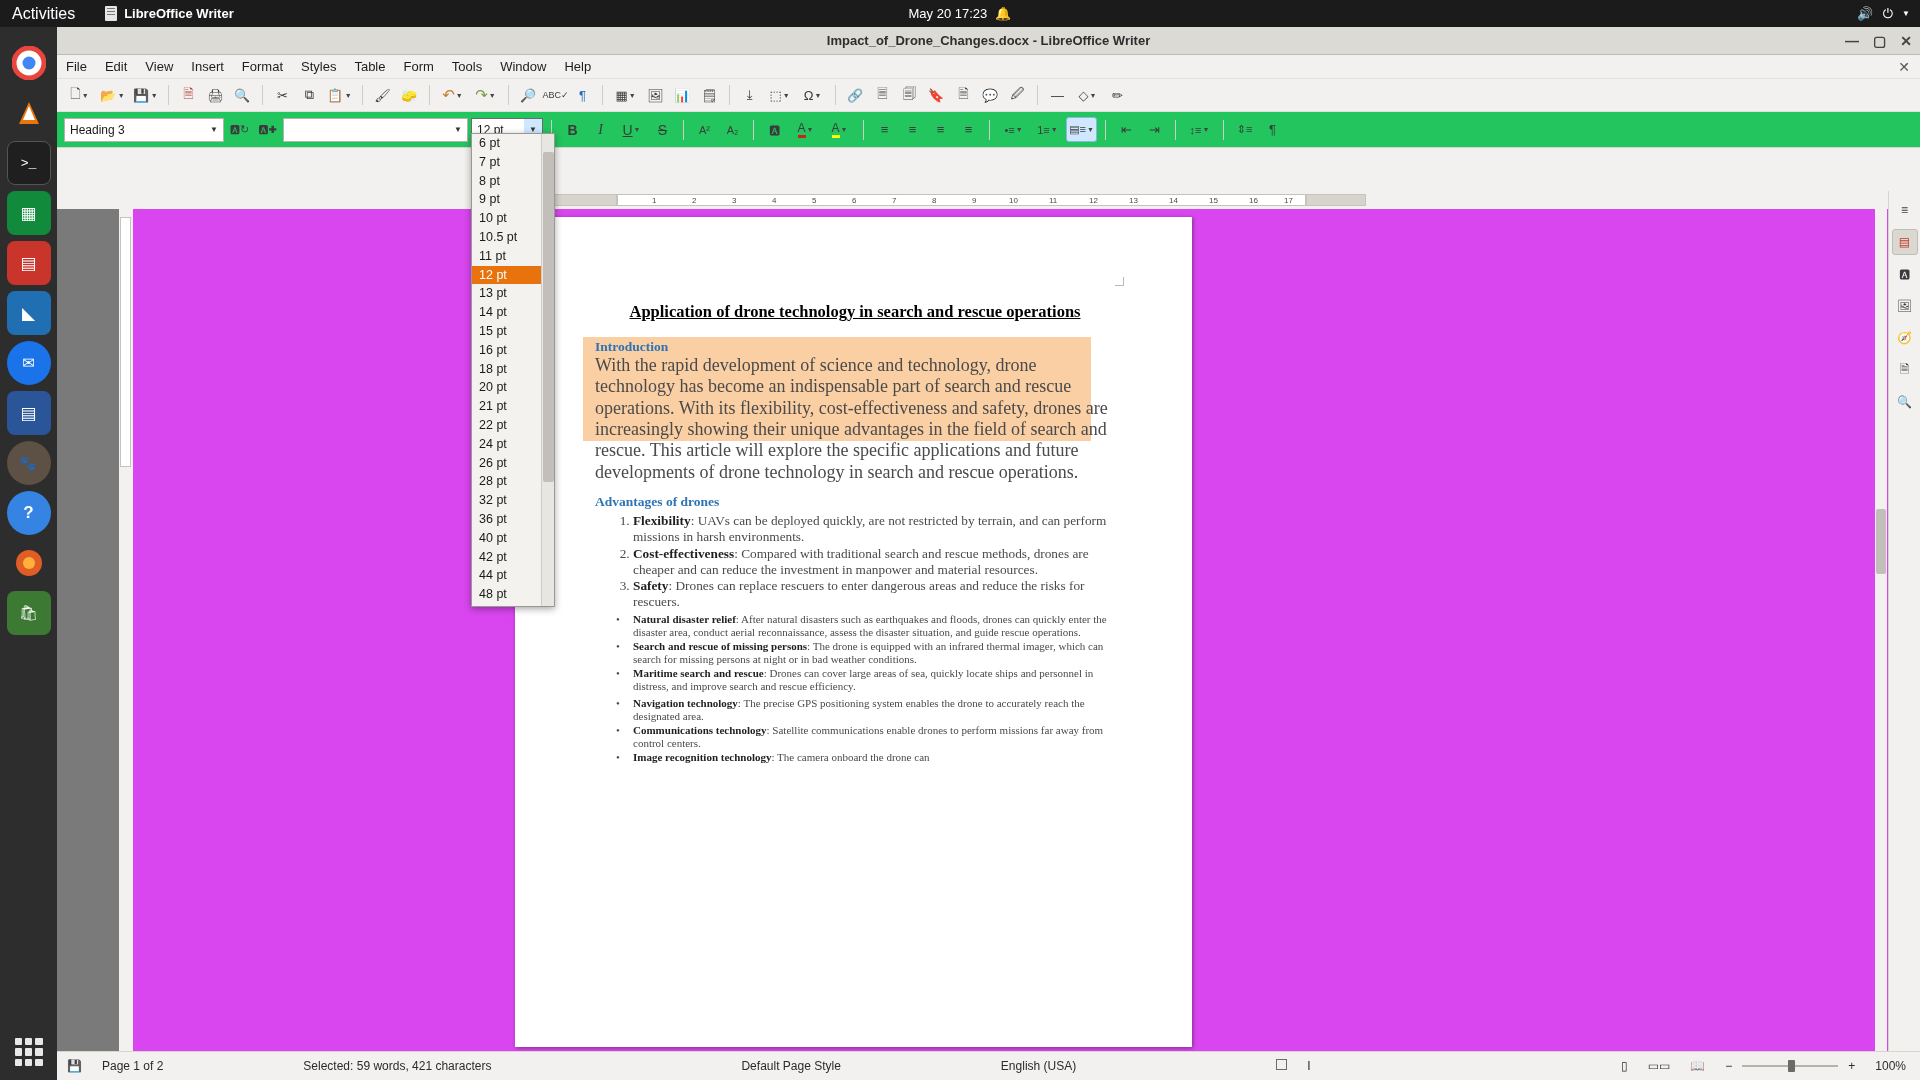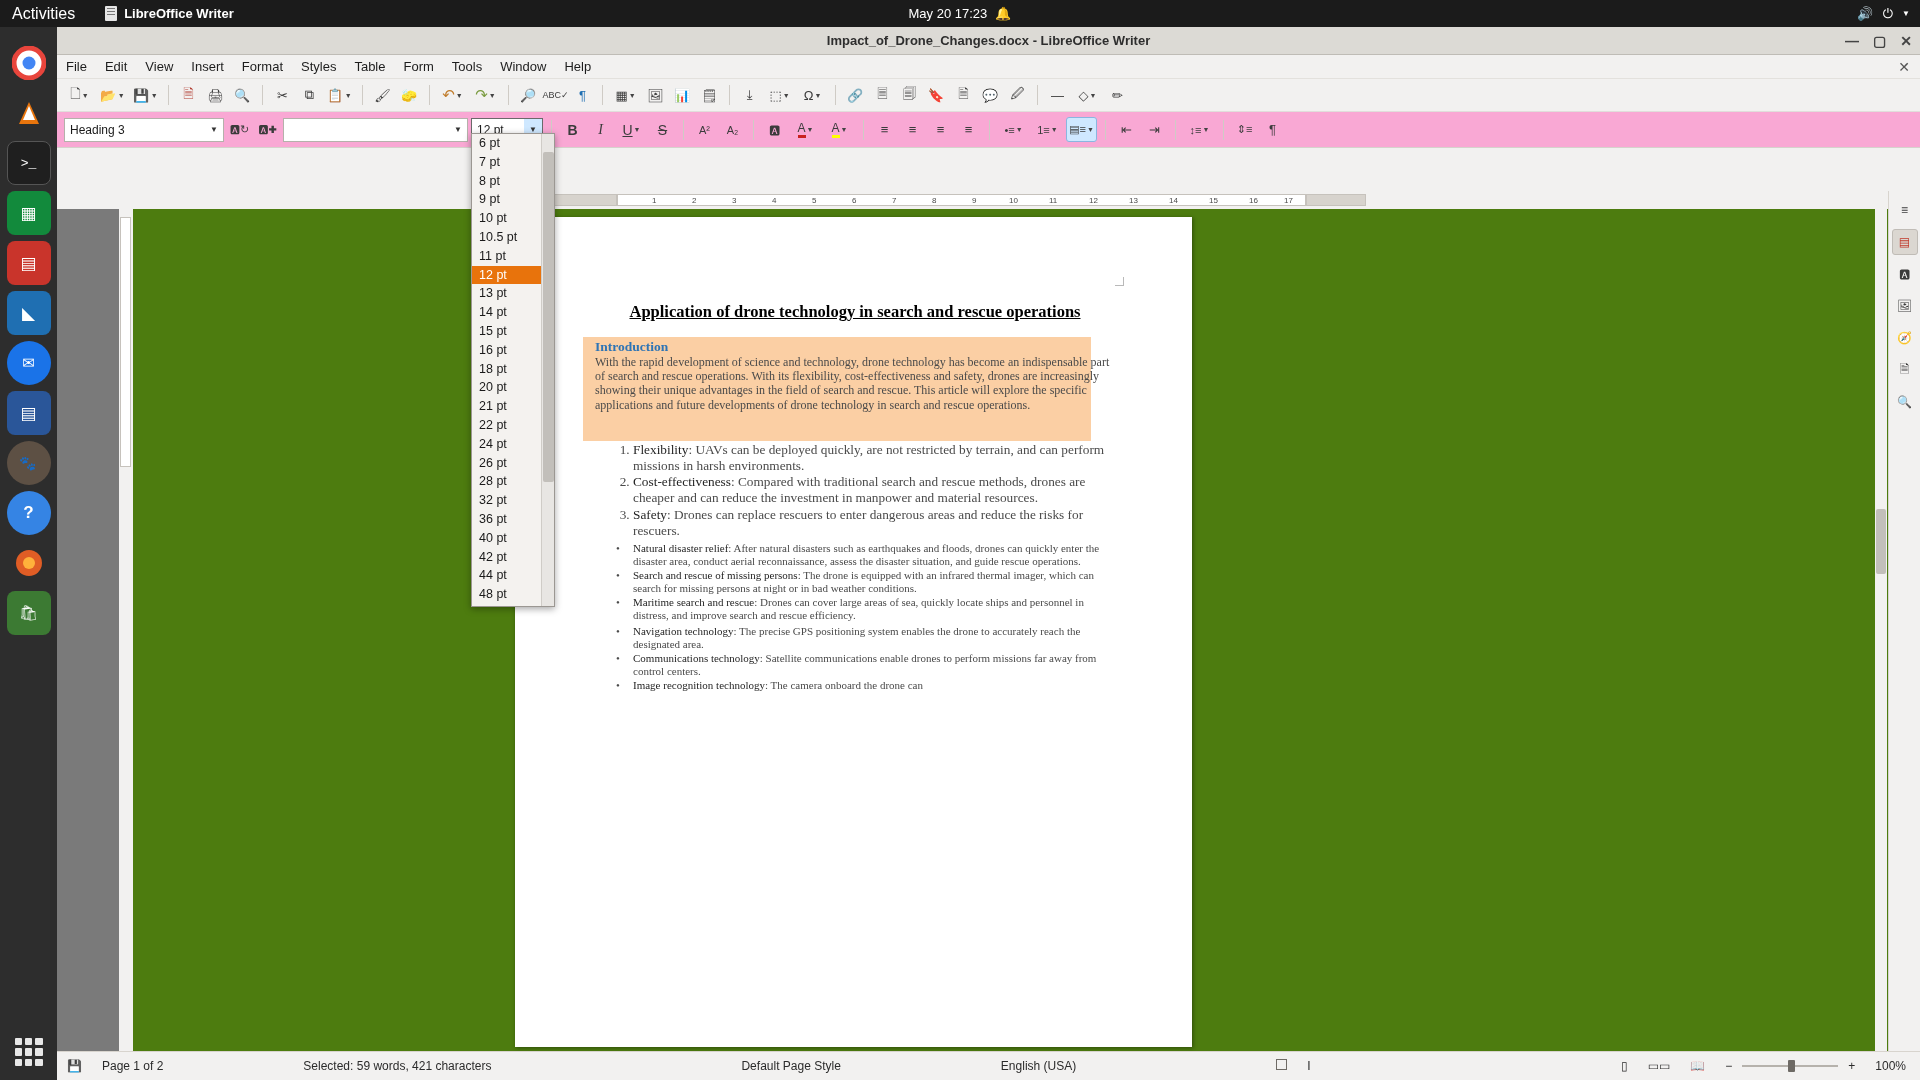--- a/index.html
+++ b/index.html
@@ -50,21 +50,21 @@
   #menubar-wrap { position:relative; }
 
   
   .toolbar { height:33px; background:#f2f1f0; display:flex; align-items:center; padding-left:7px; gap:2px; border-bottom:1px solid #e1dedb;}
   .tb-btn { width:25px; height:25px; display:flex; align-items:center; justify-content:center; border-radius:3px; font-size:13px; color:#3b3b3b; position:relative;}
   .tb-sep { width:1px; height:20px; background:#cfcbc5; margin:0 5px;}
   .tb-caret { font-size:7px; margin-left:1px; color:#444; }
   .tb-btn.has-caret { width:31px; }
 
   
-  #fmtbar { height:36px; background:#f9a8d4; display:flex; align-items:center; padding-left:7px; gap:3px; border-bottom:1px solid #d6d2cc;}
+  #fmtbar { height:36px; background:#22c55e; display:flex; align-items:center; padding-left:7px; gap:3px; border-bottom:1px solid #d6d2cc;}
   .combo { height:24px; background:#ffffff; border:1px solid #b5b1ab; display:flex; align-items:center; font-size:12px; color:#1a1a1a; padding-left:5px; position:relative;}
   .combo .arrow { position:absolute; right:0; top:0; width:18px; height:22px; display:flex; align-items:center; justify-content:center; font-size:8px; color:#333;}
   #paraStyle { width:160px; }
   #fontName { width:185px; }
   #fontSize { width:72px; }
   #fontSize.active { border:1px solid #6a6a6a; }
   .fs-arrow-hl { background:#cfe8ff; }
 
   
   #sizeDrop {
@@ -80,37 +80,37 @@
 
   
   #workarea { position:absolute; top:164px; left:0; width:1863px; height:860px; background:#7a7a7a;}
   #hruler { position:absolute; top:0; left:0; width:1863px; height:18px; background:#f2f1f0; }
   #hruler .rtrack { position:absolute; top:3px; left:560px; width:689px; height:12px; background:#ffffff; border:1px solid #c6c2bc;}
   #hruler .rnum { position:absolute; top:1px; font-size:8px; color:#4a4a4a;}
   #hruler .greyleft { position:absolute; top:3px; left:460px; width:100px; height:12px; background:#d7d3cd; border:1px solid #c6c2bc;}
   #hruler .greyright { position:absolute; top:3px; left:1249px; width:60px; height:12px; background:#d7d3cd; border:1px solid #c6c2bc;}
   #vruler { position:absolute; top:18px; left:62px; width:14px; height:842px; background:#f2f1f0;}
   #vruler .vtrack { position:absolute; left:1px; top:8px; width:11px; height:250px; background:#fff; border:1px solid #c6c2bc;}
-  #canvas { position:absolute; top:18px; left:76px; width:1787px; height:842px; background:#4d7c0f;}
+  #canvas { position:absolute; top:18px; left:76px; width:1787px; height:842px; background:#d946ef;}
   #page {
     position:absolute; top:8px; left:382px; width:677px; height:830px;
     background:#ffffff; box-shadow:1px 1px 4px rgba(0,0,0,.4);
   }
   .corner-mark { position:absolute; width:10px; height:10px; border-right:1px solid #b9b9b9; border-bottom:0; }
   #docbody { position:absolute; left:80px; top:84px; width:520px; font-family:"Liberation Serif", serif; }
   .doc-title { text-align:center; font-weight:bold; font-size:16.5px; color:#000; text-decoration:underline; line-height:1.32; }
   .h2 { color:#2e74b5; font-weight:bold; font-size:13.5px; margin-top:11px; }
-  .para { font-size:12px; color:#4a4a4a; line-height:1.19; }
+  .para { font-size:18px; color:#4a4a4a; line-height:1.19; }
   .hl { background:#fbcfa4; }
   ol.num { margin:3px 0 0 0; padding-left:38px; }
   ol.num li { font-size:13.3px; color:#4a4a4a; line-height:1.19; margin-bottom:1px;}
   ul.bul { margin:3px 0 0 0; padding-left:38px; list-style:none;}
   ul.bul li { font-size:11px; color:#4a4a4a; line-height:1.19; margin-bottom:1px; position:relative;}
   ul.bul li:before { content:"•"; position:absolute; left:-17px; color:#4a4a4a;}
-  .b { font-weight:normal; color:#1f1f1f;}
+  .b { font-weight:bold; color:#1f1f1f;}
 
   
   #rsidebar { position:absolute; top:164px; right:0; width:32px; height:860px; background:#f2f1f0; border-left:1px solid #d8d4ce; }
   .rs-icon { width:26px; height:26px; margin:6px auto; border-radius:3px; display:flex; align-items:center; justify-content:center; font-size:12px; color:#3b3b3b;}
   .rs-icon.sel { background:#dbd7d1; border:1px solid #c0bcb6;}
   #vscroll { position:absolute; top:182px; right:33px; width:12px; height:842px; background:#f2f1f0;}
   #vthumb { position:absolute; top:300px; left:1px; width:10px; height:65px; background:#c2bfba; border-radius:2px;}
 
   
   #statusbar { position:absolute; bottom:0; left:0; width:1863px; height:29px; background:#f2f1f0; border-top:1px solid #d8d4ce; font-size:12px; color:#2b2b2b; display:flex; align-items:center;}

